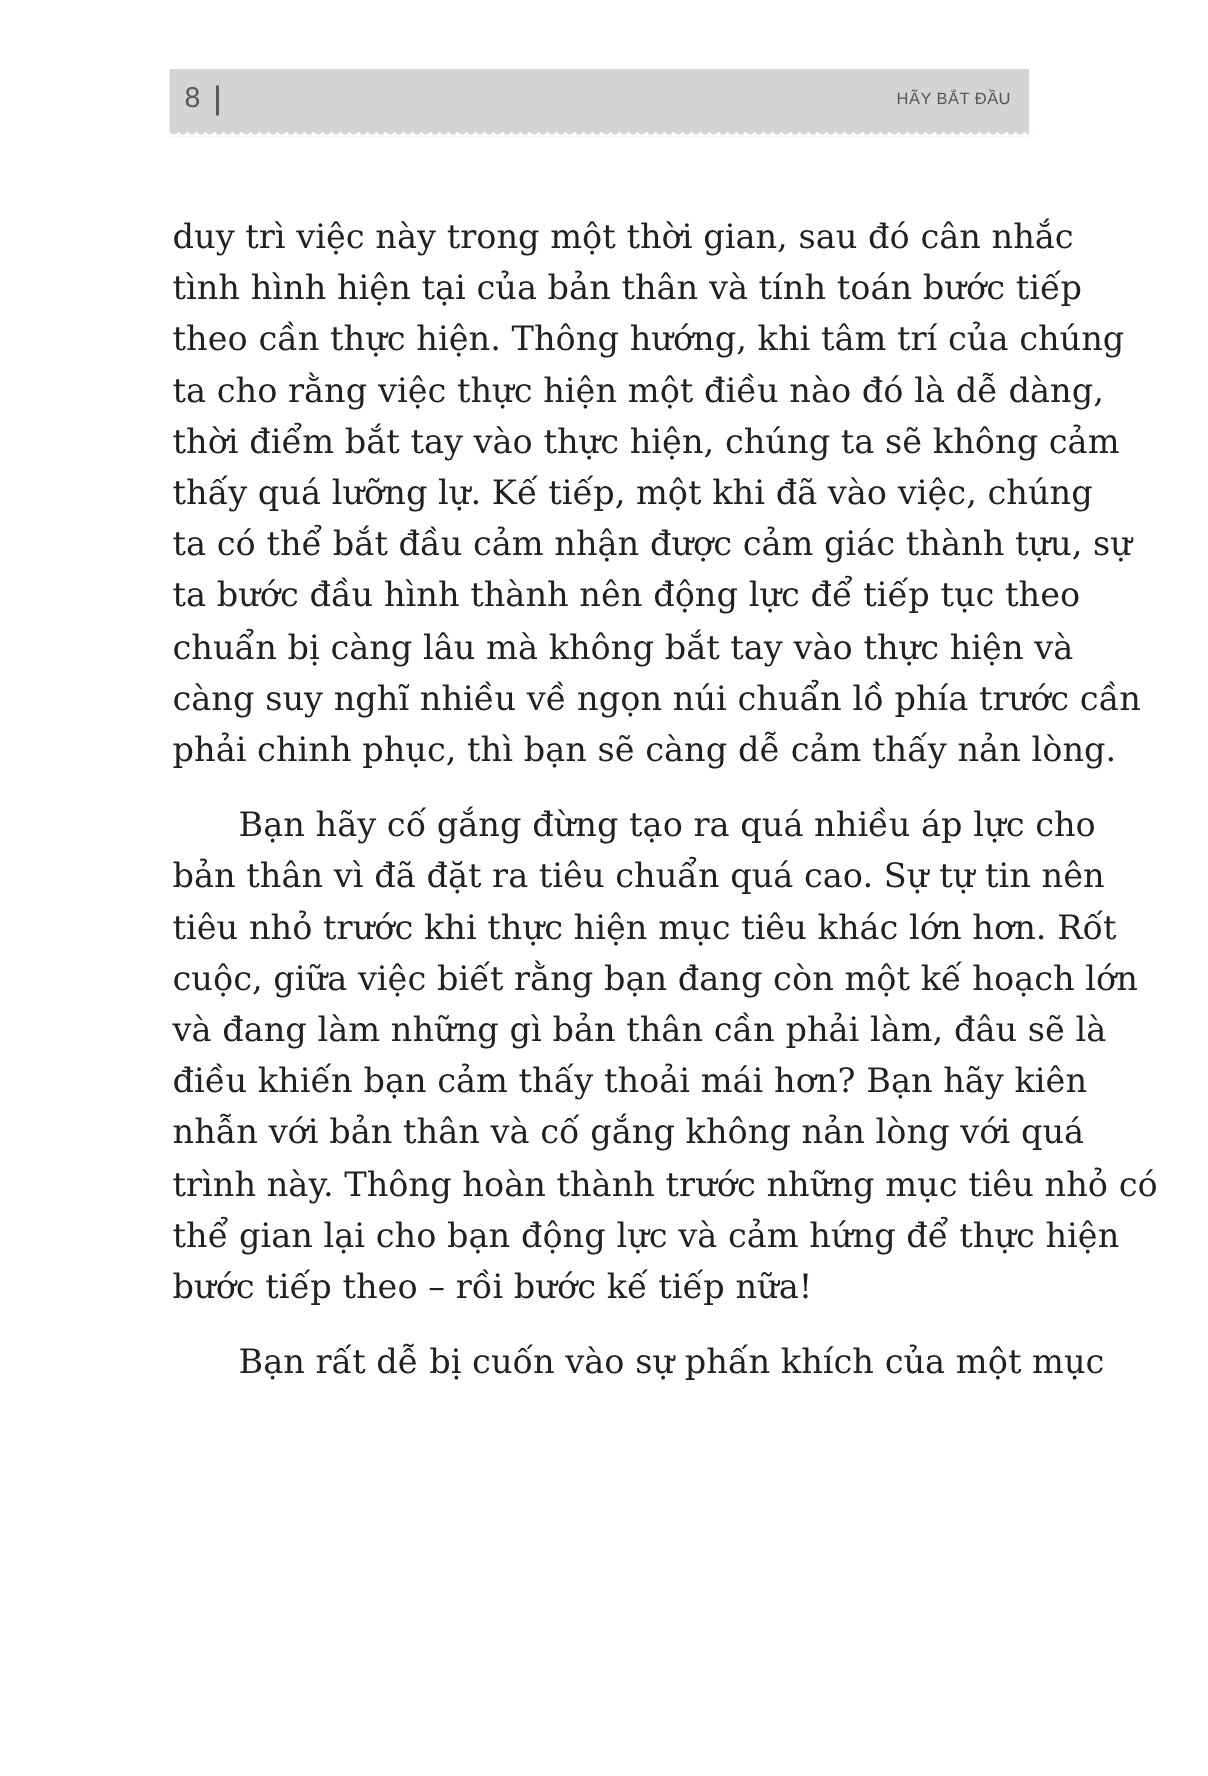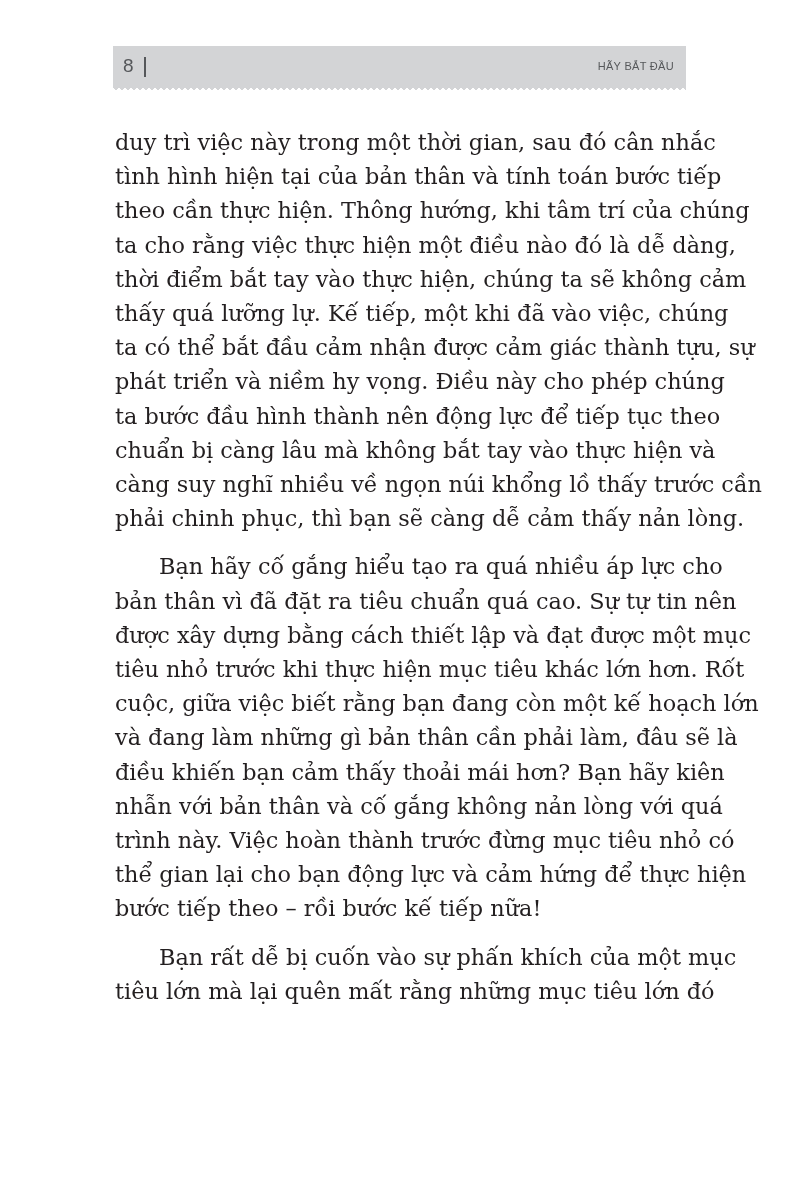--- a/index.html
+++ b/index.html
@@ -47,21 +47,21 @@
       font-size: 11px;
       color: #55575a;
       letter-spacing: 0.3px;
     }
     .page-body {
       position: absolute;
       left: 115px; top: 125px;
       width: 571px;
     }
     .paragraph {
-      margin: 0 0 14px 0;
+      margin: 16px 0 14px 0;
       font-size: 22.4px;
       line-height: 34.2px;
       text-align: justify;
       text-align-last: left;
     }
     .paragraph.continued { text-indent: 0; }
     .line { display: block; text-align: justify; text-align-last: justify; white-space: nowrap; }
     .line.last { text-align-last: left; }
   </style>
 </head>
@@ -75,36 +75,33 @@
 
 <div class="page-body">
   <p class="paragraph continued">
     <span class="line">duy trì việc này trong một thời gian, sau đó cân nhắc</span>
     <span class="line">tình hình hiện tại của bản thân và tính toán bước tiếp</span>
     <span class="line">theo cần thực hiện. Thông hướng, khi tâm trí của chúng</span>
     <span class="line">ta cho rằng việc thực hiện một điều nào đó là dễ dàng,</span>
     <span class="line">thời điểm bắt tay vào thực hiện, chúng ta sẽ không cảm</span>
     <span class="line">thấy quá lưỡng lự. Kế tiếp, một khi đã vào việc, chúng</span>
     <span class="line">ta có thể bắt đầu cảm nhận được cảm giác thành tựu, sự</span>
-    <span class="line">phát triển và niềm hy vọng. Điều này cho phép chúng</span>
     <span class="line">ta bước đầu hình thành nên động lực để tiếp tục theo</span>
     <span class="line">chuẩn bị càng lâu mà không bắt tay vào thực hiện và</span>
-    <span class="line">càng suy nghĩ nhiều về ngọn núi khổng lồ thấy trước cần</span>
+    <span class="line">càng suy nghĩ nhiều về ngọn núi chuẩn lồ phía trước cần</span>
     <span class="line last">phải chinh phục, thì bạn sẽ càng dễ cảm thấy nản lòng.</span>
   </p>
   <p class="paragraph">
-    <span class="line" style="padding-left:44px">Bạn hãy cố gắng hiểu tạo ra quá nhiều áp lực cho</span>
+    <span class="line" style="padding-left:44px">Bạn hãy cố gắng đừng tạo ra quá nhiều áp lực cho</span>
     <span class="line">bản thân vì đã đặt ra tiêu chuẩn quá cao. Sự tự tin nên</span>
-    <span class="line">được xây dựng bằng cách thiết lập và đạt được một mục</span>
     <span class="line">tiêu nhỏ trước khi thực hiện mục tiêu khác lớn hơn. Rốt</span>
     <span class="line">cuộc, giữa việc biết rằng bạn đang còn một kế hoạch lớn</span>
     <span class="line">và đang làm những gì bản thân cần phải làm, đâu sẽ là</span>
     <span class="line">điều khiến bạn cảm thấy thoải mái hơn? Bạn hãy kiên</span>
     <span class="line">nhẫn với bản thân và cố gắng không nản lòng với quá</span>
-    <span class="line">trình này. Việc hoàn thành trước đừng mục tiêu nhỏ có</span>
+    <span class="line">trình này. Thông hoàn thành trước những mục tiêu nhỏ có</span>
     <span class="line">thể gian lại cho bạn động lực và cảm hứng để thực hiện</span>
     <span class="line last">bước tiếp theo – rồi bước kế tiếp nữa!</span>
   </p>
   <p class="paragraph">
     <span class="line" style="padding-left:44px">Bạn rất dễ bị cuốn vào sự phấn khích của một mục</span>
-    <span class="line">tiêu lớn mà lại quên mất rằng những mục tiêu lớn đó</span>
   </p>
 </div>
 
 </body></html>

